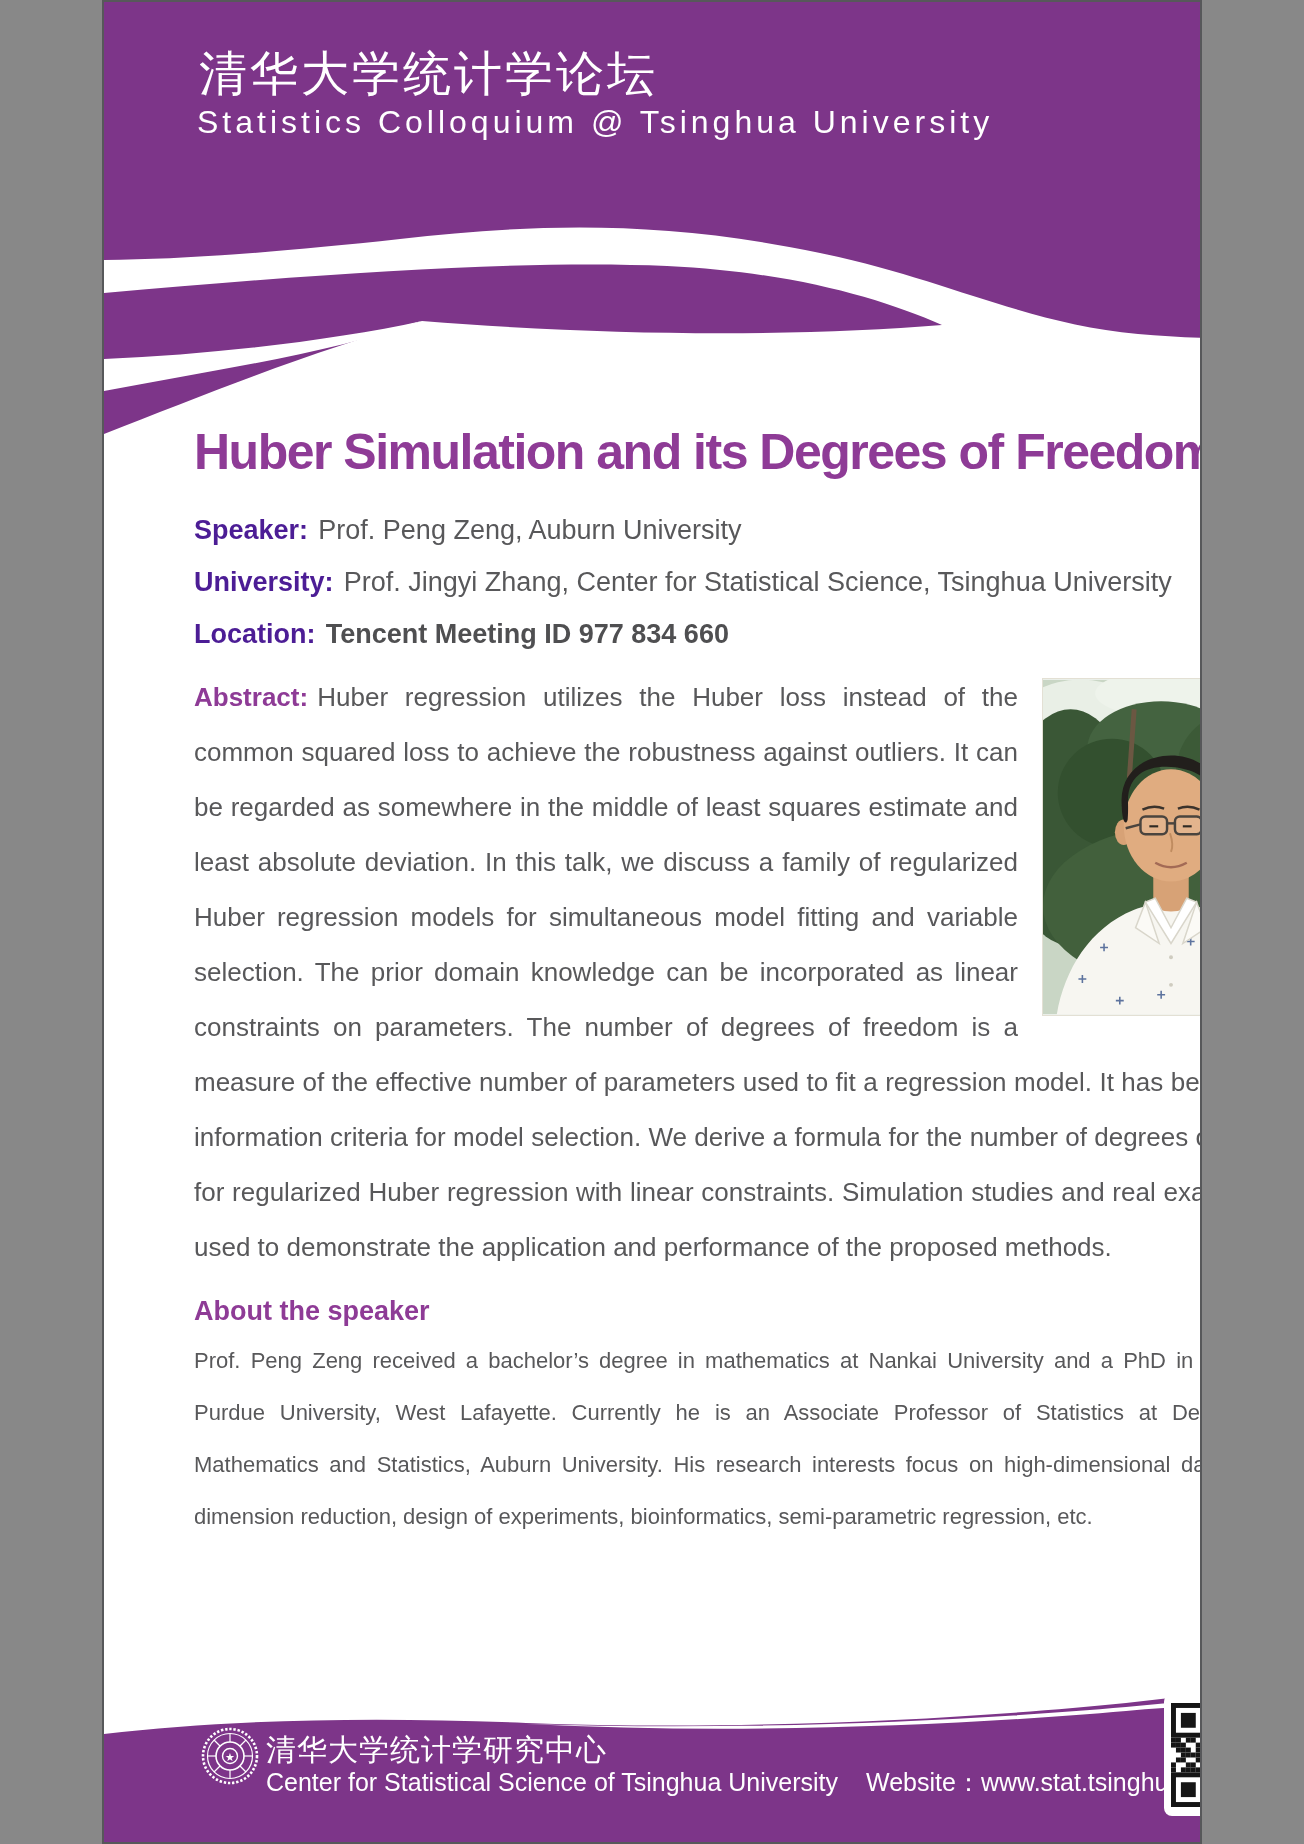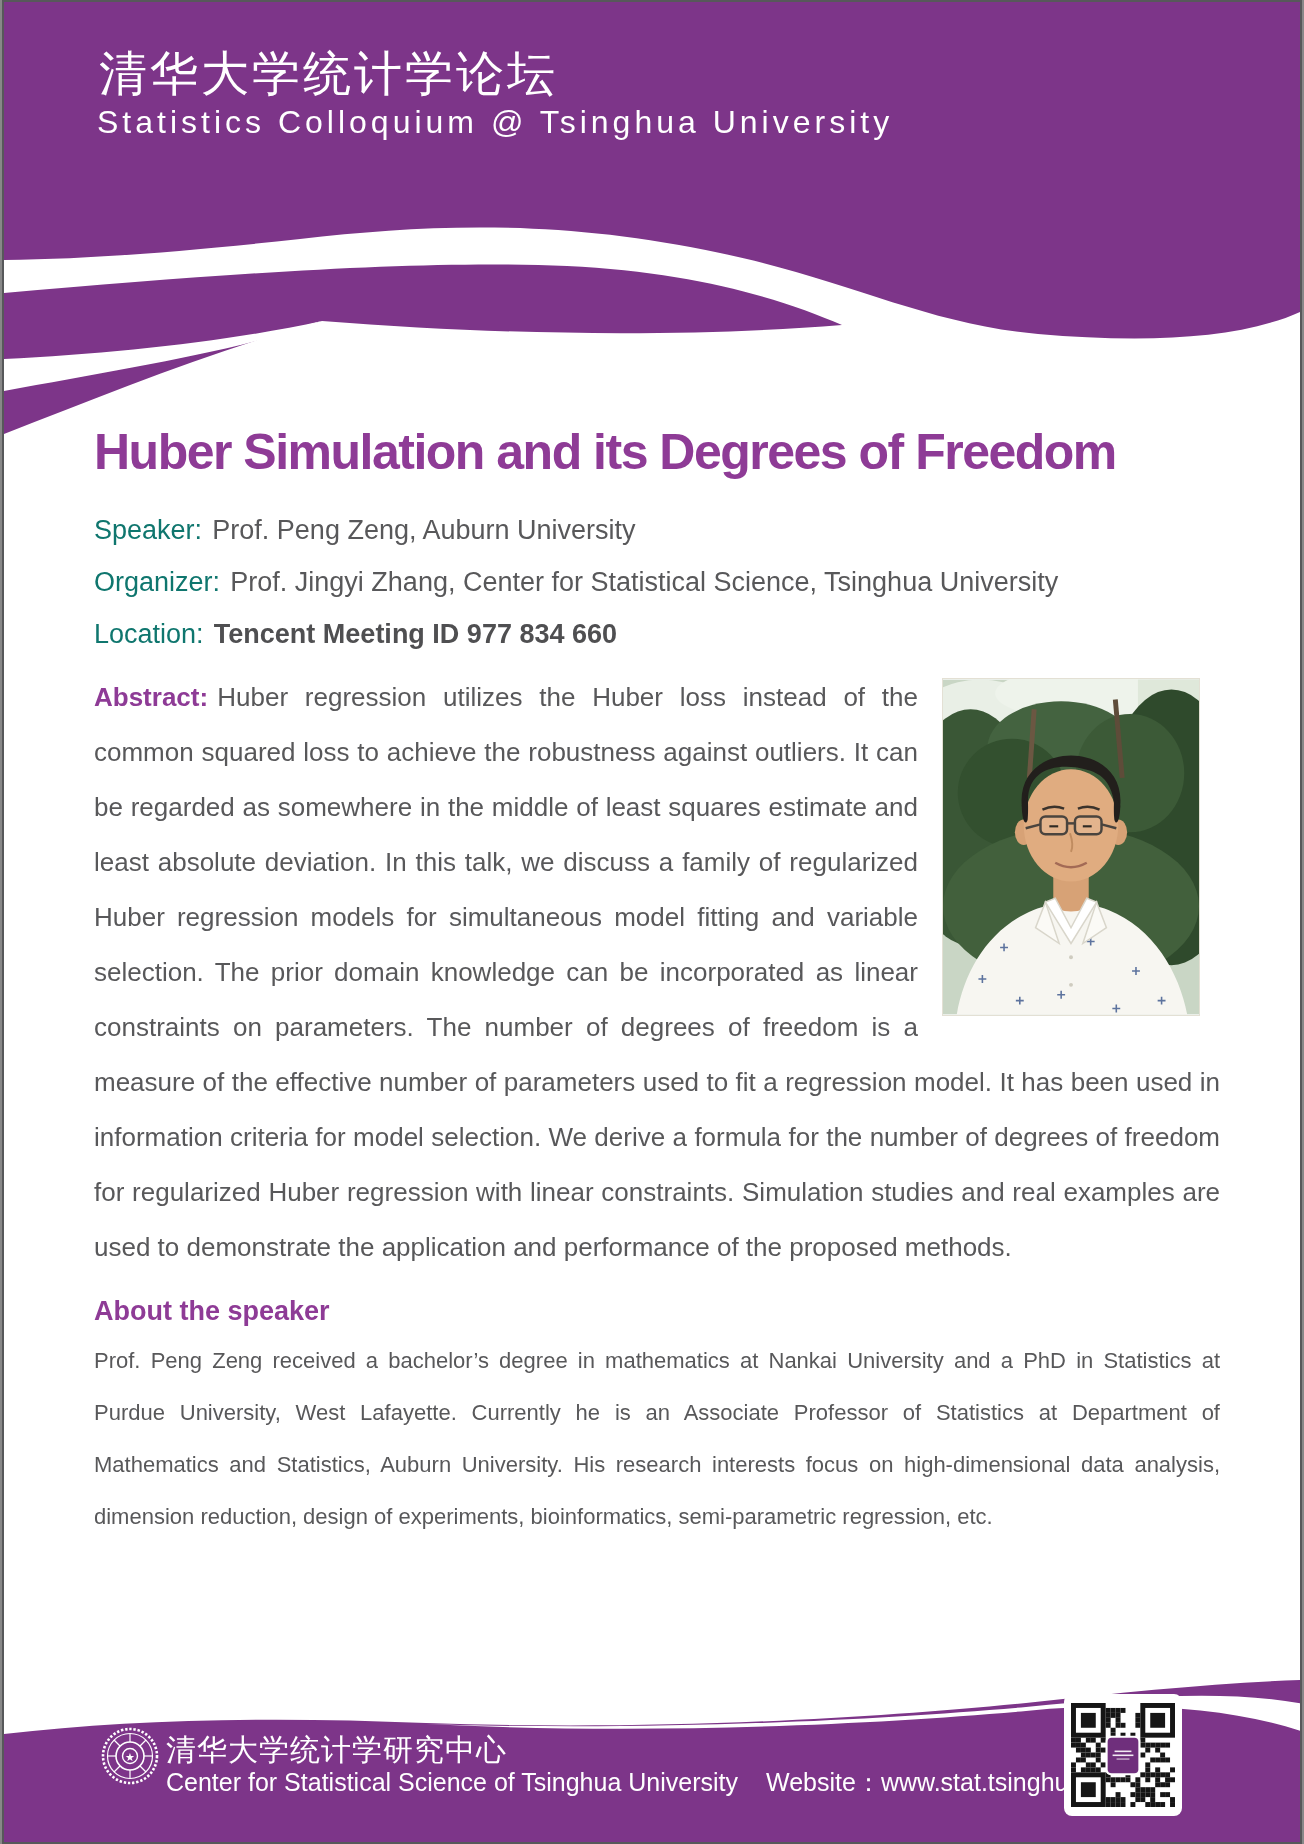--- a/index.html
+++ b/index.html
@@ -1,36 +1,36 @@
 <!DOCTYPE html>
 <html><head>
 <meta charset="utf-8">
 <style>
   html,body{margin:0;padding:0;background:#888;}
   .poster{
-    position:relative; width:1300px; height:1844px; margin:0 auto;
+    position:relative; width:1100px; height:1844px; margin:0 auto;
     background:#ffffff; border:2px solid #57585a; box-sizing:border-box;
     overflow:hidden; font-family:"Liberation Sans", sans-serif;
   }
   svg{display:block;}
 
   
   .top-waves{position:absolute; top:0; left:0; width:1300px; height:560px;}
   .hdr-zh{position:absolute; left:95px; top:40px; font-size:48px; letter-spacing:3px;
           color:#fff; font-weight:400;}
   .hdr-en{position:absolute; left:93px; top:102px; font-size:32px; letter-spacing:4px;
           color:#fff; font-weight:300;}
 
   
   .content{position:absolute; left:90px; top:422px; width:1126px; color:#58585a;}
   .content h1{margin:0; font-size:50px; line-height:56px; font-weight:bold;
               letter-spacing:-1.5px; color:#8e3b96;}
   .details{margin-top:24px;}
   .details .row{font-size:27px; line-height:52px; white-space:nowrap;}
-  .details .lbl{color:#0f766e; font-weight:normal;text-align:center;}
+  .details .lbl{color:#4c1d95; font-weight:bold;text-align:center;}
   .details .val{color:#58585a; margin-left:0.38em;}
   .details .row.loc .val{font-weight:bold; color:#4f4f51;}
 
   .para{margin:0; text-align:justify; color:#58585a;}
   .abstract{margin-top:10px; font-size:26px; line-height:55px;}
   .plabel{color:#8e3b96; font-weight:bold; margin-right:0.35em;}
   .photo-float{float:right; width:258px; height:338px; margin:8px 20px 32px 24px;
                border:1px solid #e3e0d4; box-sizing:border-box;}
   .about-h{margin:16px 0 0 0; font-size:27px; line-height:40px; font-weight:bold; color:#8e3b96;}
   .bio{margin-top:4px; font-size:22px; line-height:52px;}
@@ -74,21 +74,21 @@
 
   <div class="content">
 
     <h1>Huber Simulation and its Degrees of Freedom</h1>
 
     <div class="details">
       <div class="row">
         <span class="lbl">Speaker:</span><span class="val">Prof. Peng Zeng, Auburn University</span>
       </div>
       <div class="row">
-        <span class="lbl">Organizer:</span><span class="val">Prof. Jingyi Zhang, Center for Statistical Science, Tsinghua University</span>
+        <span class="lbl">University:</span><span class="val">Prof. Jingyi Zhang, Center for Statistical Science, Tsinghua University</span>
       </div>
       <div class="row loc">
         <span class="lbl">Location:</span><span class="val">Tencent Meeting ID 977 834 660</span>
       </div>
     </div>
 
     <p class="para abstract">
       <span class="photo-float">
 
         <svg viewBox="0 0 260 340" width="256" height="336" aria-hidden="true">

